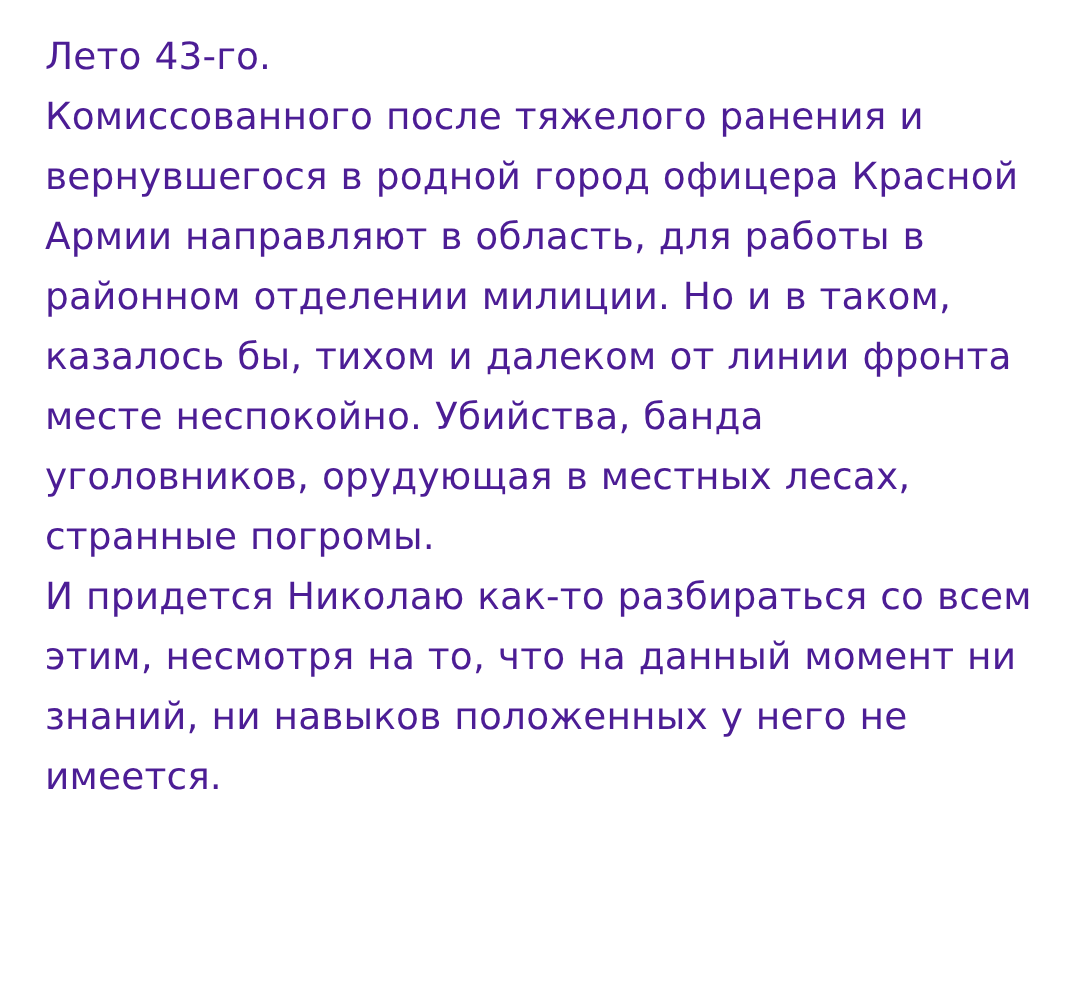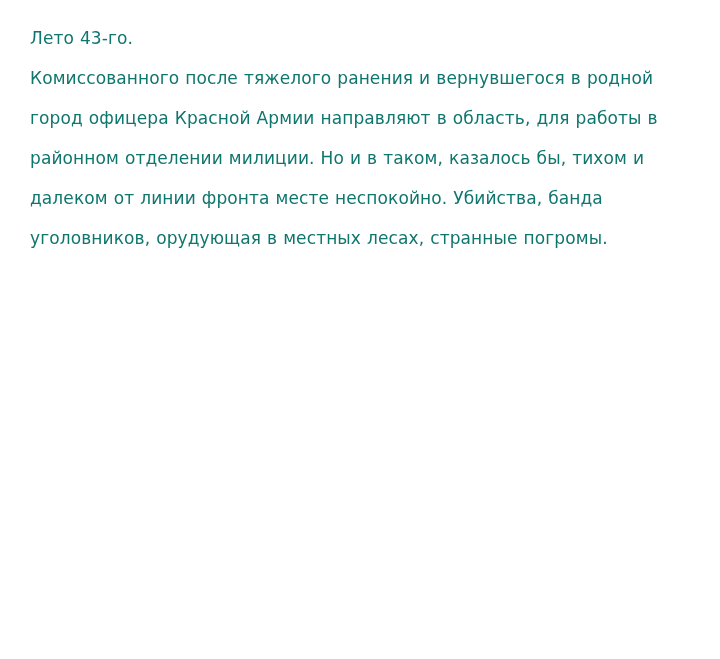--- a/index.html
+++ b/index.html
@@ -14,34 +14,35 @@
     font-family: "DejaVu Sans", sans-serif;
   }
   .page {
     box-sizing: border-box;
     width: 720px;
     height: 659px;
     padding: 18px 30px 0 30px;
     background: #ffffff;
   }
   .text-block {
-    color: #0f766e;
-    font-size: 17px;
+    color: #4c1d95;
+    font-size: 25px;
     line-height: 40px;
     letter-spacing: 0.1px;
     font-weight: 400;
     text-align: left;
     word-spacing: 0.5px;
   }
   .para {
     margin: 0;
     padding: 0;
   }
 </style>
 </head>
 <body>
 
 <div class="page">
   <div class="text-block">
     <p class="para">Лето 43-го.</p>
     <p class="para">Комиссованного после тяжелого ранения и вернувшегося в родной город офицера Красной Армии направляют в область, для работы в районном отделении милиции. Но и в таком, казалось бы, тихом и далеком от линии фронта месте неспокойно. Убийства, банда уголовников, орудующая в местных лесах, странные погромы.</p>
+    <p class="para">И придется Николаю как-то разбираться со всем этим, несмотря на то, что на данный момент ни знаний, ни навыков положенных у него не имеется.</p>
   </div>
 </div>
 
 </body></html>

